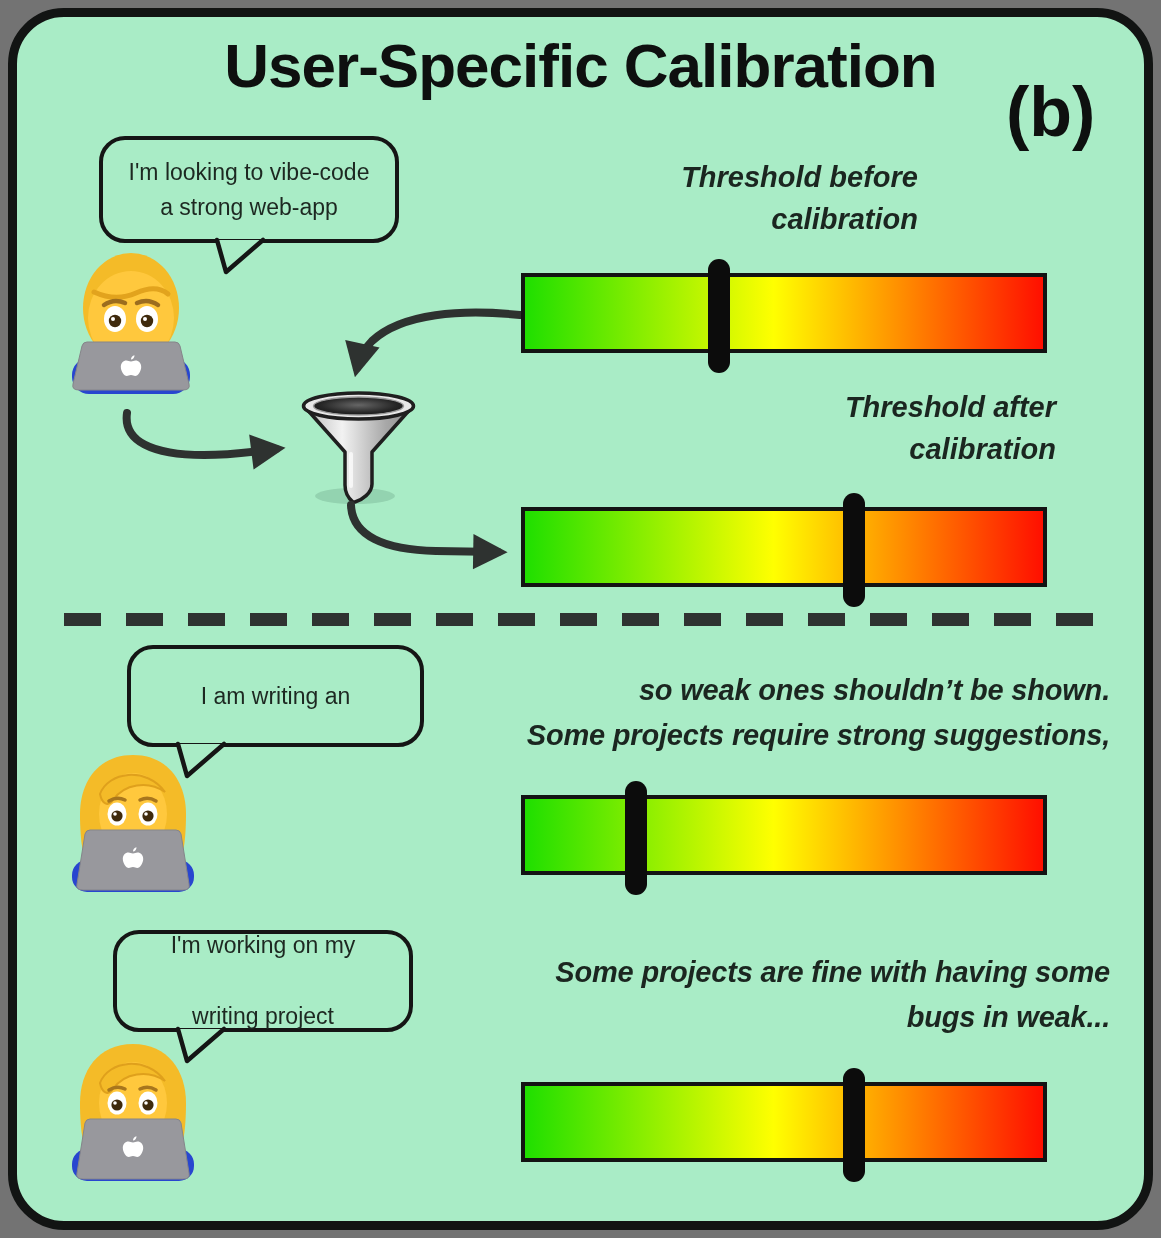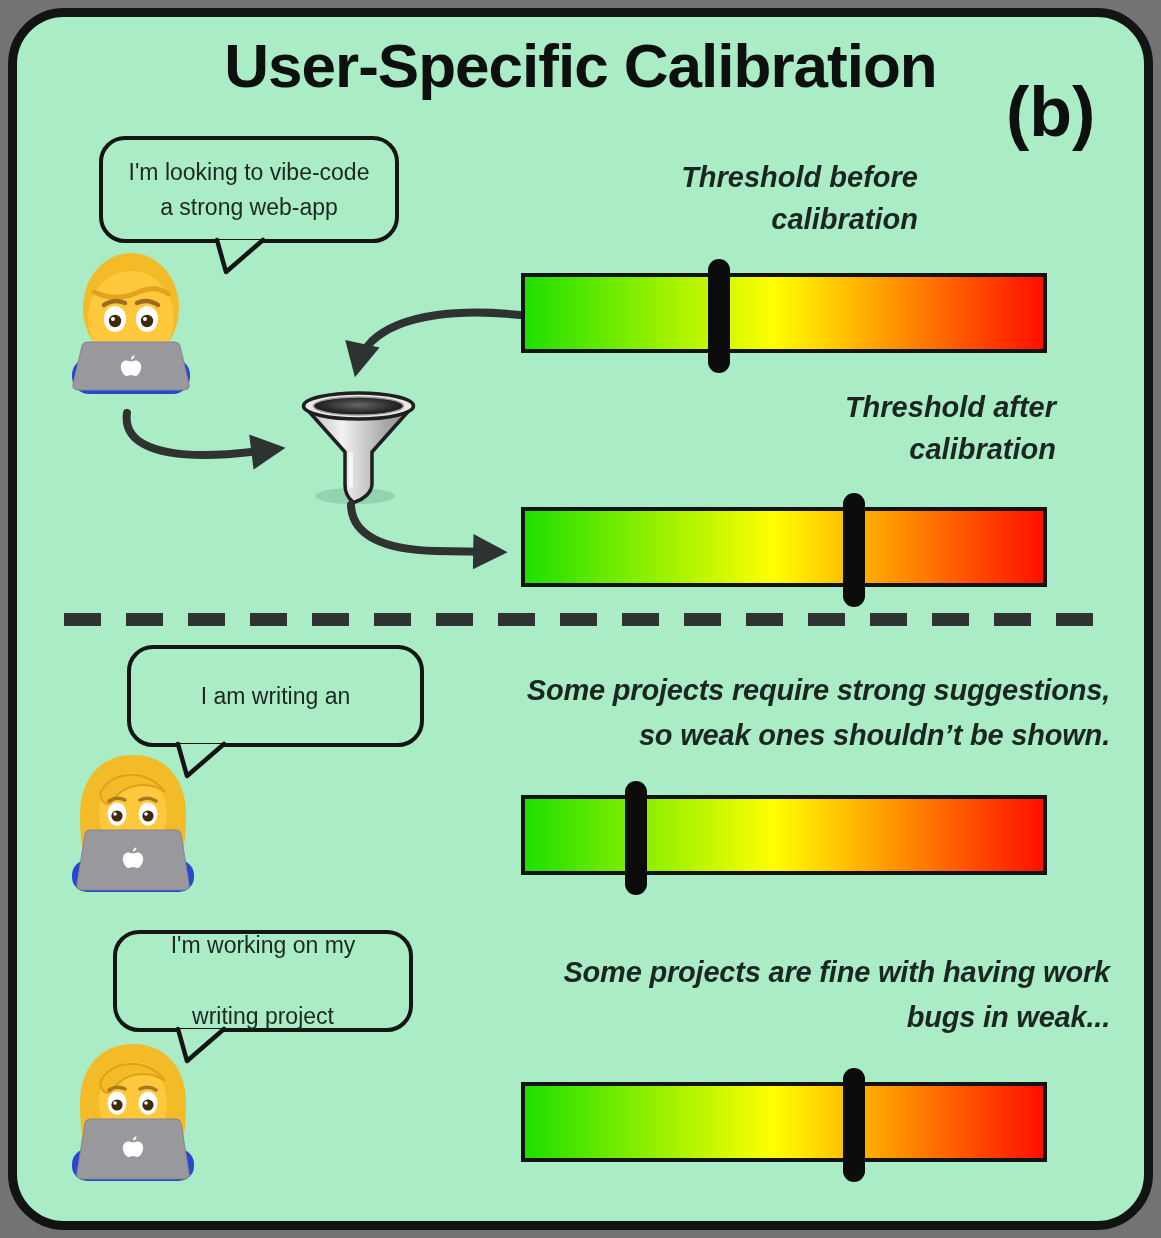--- a/index.html
+++ b/index.html
@@ -117,22 +117,22 @@
   <div class="abs divider"></div>
 
   <div class="abs bubble" style="left:115px;top:645px;width:297px;height:102px;margin-left:12px;">
     <span class="line">I am writing an</span>
   </div>
   <svg class="abs tail" style="left:174px;top:742px;" width="54" height="40" viewBox="0 0 54 40">
     <path d="M4 2 L13 34 L50 2" fill="#a9ecc6" stroke="#151515" stroke-width="4.5" stroke-linejoin="round" stroke-linecap="round"></path>
   </svg>
 
   <div class="abs annotation" style="left:470px;top:668px;width:640px;">
+    <span class="line">so weak ones shouldn’t be shown.</span>
     <span class="line">Some projects require strong suggestions,</span>
-    <span class="line">so weak ones shouldn’t be shown.</span>
   </div>
 
   <svg class="abs" style="left:68px;top:752px;" width="130" height="140" viewBox="0 0 130 140">
     <rect x="4" y="108" width="122" height="32" rx="15" fill="#2846cf"></rect>
     <path d="M65 3 C 30 3 12 30 12 62 C 12 92 16 112 23 121 L 107 121 C 114 112 118 92 118 62 C 118 30 100 3 65 3 Z" fill="#f4bb28"></path>
     <ellipse cx="65" cy="62" rx="34" ry="41" fill="#ffc83d"></ellipse>
     <path d="M32 42 C 40 20 78 14 97 40 C 80 28 56 32 45 48 C 40 55 34 52 32 42 Z" fill="#f4bb28" stroke="#dfa01c" stroke-width="2"></path>
     <path d="M41 49 Q 49 44 57 48" fill="none" stroke="#a8761d" stroke-width="3.5" stroke-linecap="round"></path>
     <path d="M72 48 Q 80 44 88 49" fill="none" stroke="#a8761d" stroke-width="3.5" stroke-linecap="round"></path>
     <ellipse cx="49" cy="62" rx="9.5" ry="11.5" fill="#ffffff"></ellipse>
@@ -147,21 +147,21 @@
 
   <div class="abs bubble" style="left:113px;top:930px;width:300px;height:102px;gap:36px;">
     <span class="line">I'm working on my</span>
     <span class="line">writing project</span>
   </div>
   <svg class="abs tail" style="left:174px;top:1027px;" width="54" height="40" viewBox="0 0 54 40">
     <path d="M4 2 L13 34 L50 2" fill="#a9ecc6" stroke="#151515" stroke-width="4.5" stroke-linejoin="round" stroke-linecap="round"></path>
   </svg>
 
   <div class="abs annotation" style="left:470px;top:950px;width:640px;">
-    <span class="line">Some projects are fine with having work</span>
+    <span class="line">Some projects are fine with having some</span>
     <span class="line">bugs in weak...</span>
   </div>
 
   <svg class="abs" style="left:68px;top:1041px;" width="130" height="140" viewBox="0 0 130 140">
     <rect x="4" y="108" width="122" height="32" rx="15" fill="#2846cf"></rect>
     <path d="M65 3 C 30 3 12 30 12 62 C 12 92 16 112 23 121 L 107 121 C 114 112 118 92 118 62 C 118 30 100 3 65 3 Z" fill="#f4bb28"></path>
     <ellipse cx="65" cy="62" rx="34" ry="41" fill="#ffc83d"></ellipse>
     <path d="M32 42 C 40 20 78 14 97 40 C 80 28 56 32 45 48 C 40 55 34 52 32 42 Z" fill="#f4bb28" stroke="#dfa01c" stroke-width="2"></path>
     <path d="M41 49 Q 49 44 57 48" fill="none" stroke="#a8761d" stroke-width="3.5" stroke-linecap="round"></path>
     <path d="M72 48 Q 80 44 88 49" fill="none" stroke="#a8761d" stroke-width="3.5" stroke-linecap="round"></path>

